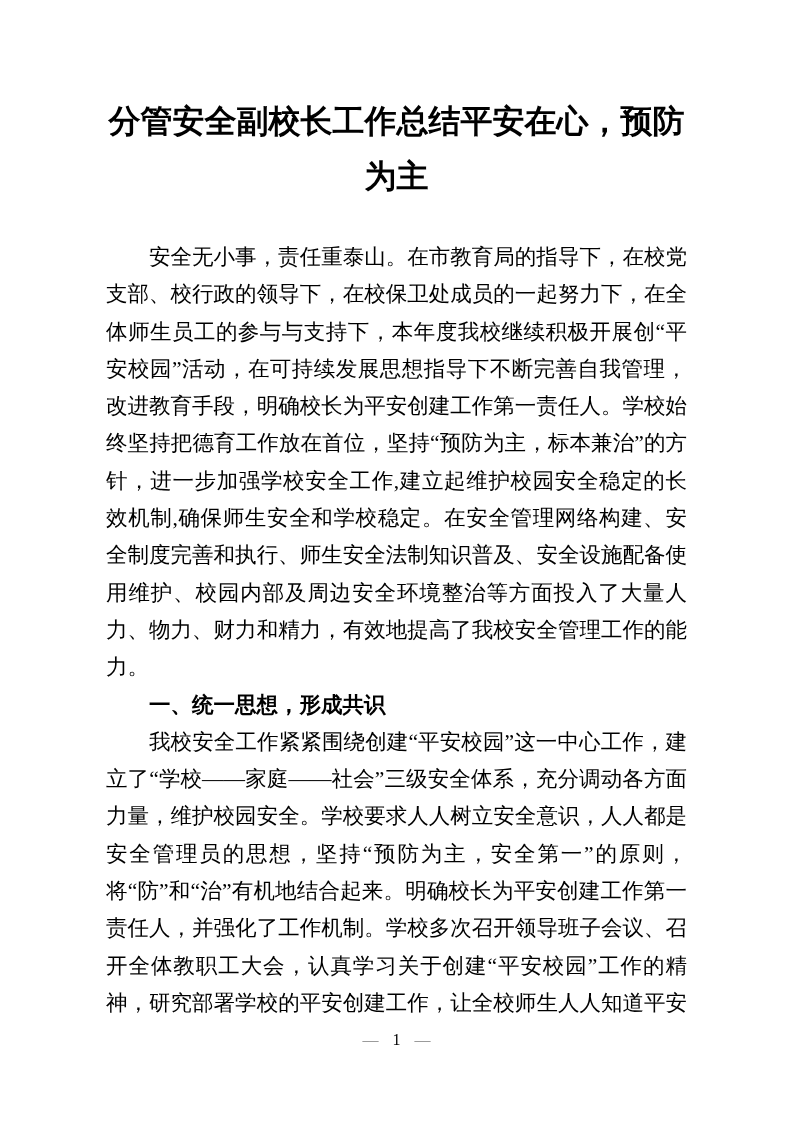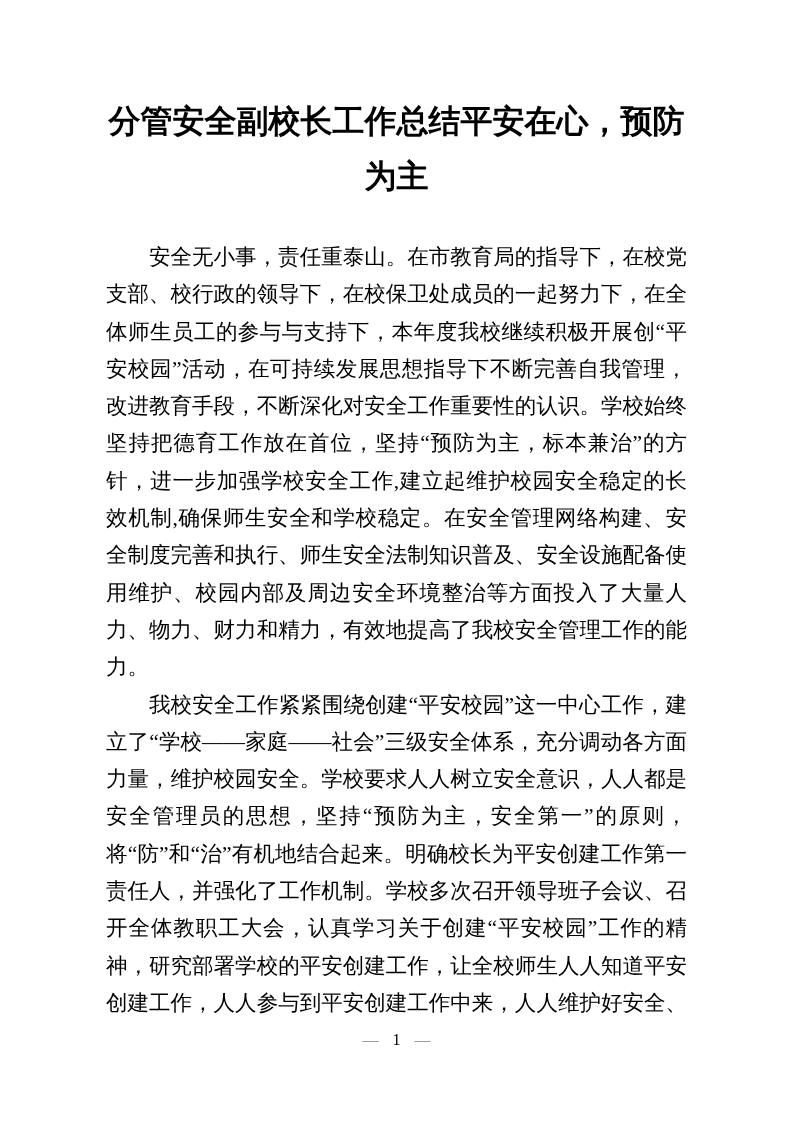--- a/index.html
+++ b/index.html
@@ -70,21 +70,22 @@
     color: #000000;
     font-family: "Liberation Serif", "DejaVu Serif", serif;
   }
 </style>
 </head>
 <body>
 
 <div class="page">
   <div class="content">
     <h1 class="doc-title">分管安全副校长工作总结平安在心，预防为主</h1>
-    <p class="body-para">安全无小事，责任重泰山。在市教育局的指导下，在校党支部、校行政的领导下，在校保卫处成员的一起努力下，在全体师生员工的参与与支持下，本年度我校继续积极开展创“平安校园”活动，在可持续发展思想指导下不断完善自我管理，改进教育手段，不断深化对安全工作重要性的认识。学校始终坚持把德育工作放在首位，坚持“预防为主，标本兼治”的方针，进一步加强学校安全工作,建立起维护校园安全稳定的长效机制,确保师生安全和学校稳定。在安全管理网络构建、安全制度完善和执行、师生安全法制知识普及、安全设施配备使用维护、校园内部及周边安全环境整治等方面投入了大量人力、物力、财力和精力，有效地提高了我校安全管理工作的能力。</p>
+    <p class="body-para">安全无小事，责任重泰山。在市教育局的指导下，在校党支部、校行政的领导下，在校保卫处成员的一起努力下，在全体师生员工的参与与支持下，本年度我校继续积极开展创“平安校园”活动，在可持续发展思想指导下不断完善自我管理，改进教育手段，明确校长为平安创建工作第一责任人。学校始终坚持把德育工作放在首位，坚持“预防为主，标本兼治”的方针，进一步加强学校安全工作,建立起维护校园安全稳定的长效机制,确保师生安全和学校稳定。在安全管理网络构建、安全制度完善和执行、师生安全法制知识普及、安全设施配备使用维护、校园内部及周边安全环境整治等方面投入了大量人力、物力、财力和精力，有效地提高了我校安全管理工作的能力。</p>
+    <h2 class="section-heading">一、统一思想，形成共识</h2>
     <p class="body-para">我校安全工作紧紧围绕创建“平安校园”这一中心工作，建立了“学校——家庭——社会”三级安全体系，充分调动各方面力量，维护校园安全。学校要求人人树立安全意识，人人都是安全管理员的思想，坚持“预防为主，安全第一”的原则，将“防”和“治”有机地结合起来。明确校长为平安创建工作第一责任人，并强化了工作机制。学校多次召开领导班子会议、召开全体教职工大会，认真学习关于创建“平安校园”工作的精神，研究部署学校的平安创建工作，让全校师生人人知道平安创建工作，人人参与到平安创建工作中来，人人维护好安全、稳定、和谐</p>
   </div>
   <div class="footer">
     <span class="dash">—</span>
     <span class="page-num">1</span>
     <span class="dash">—</span>
   </div>
 </div>
 
 </body></html>

